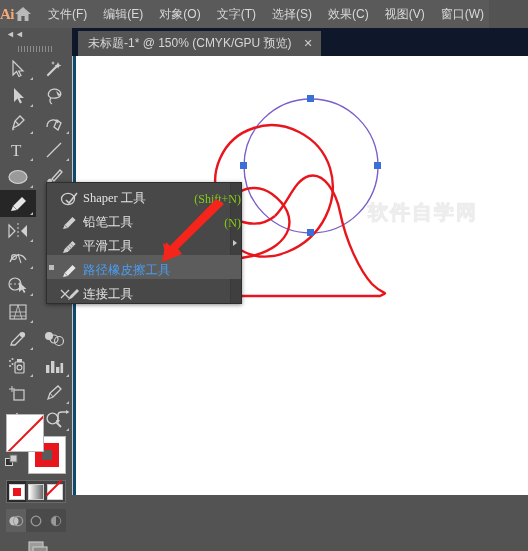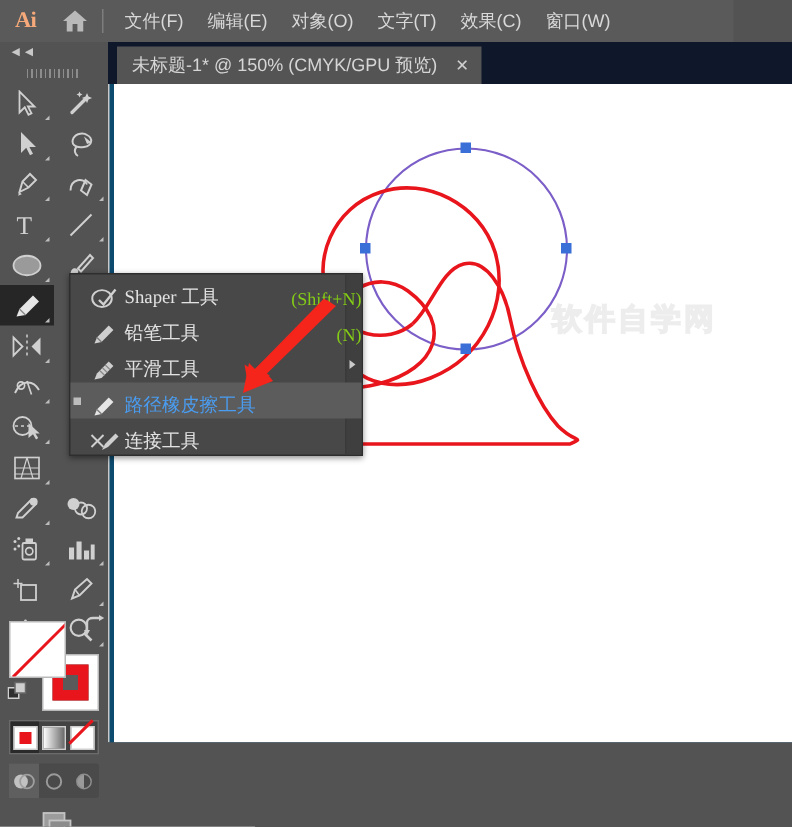--- a/index.html
+++ b/index.html
@@ -187,21 +187,23 @@
       <svg width="18" height="16" viewBox="0 0 18 16" aria-hidden="true">
         <path d="M9 1 L17 8 L14.5 8 L14.5 15 L10.6 15 L10.6 10 L7.4 10 L7.4 15 L3.5 15 L3.5 8 L1 8 Z" fill="#b9b9b9"></path>
       </svg>
     </div>
     <div class="mb-sep"></div>
     <div class="mb-items">
       <div class="mb-item">文件(F)</div>
       <div class="mb-item">编辑(E)</div>
       <div class="mb-item">对象(O)</div>
       <div class="mb-item">文字(T)</div>
+      <div class="mb-item">选择(S)</div>
       <div class="mb-item">效果(C)</div>
+      <div class="mb-item">视图(V)</div>
       <div class="mb-item">窗口(W)</div>
     </div>
   </div>
 
   <div class="tabbar">
     <div class="doctab">
       <span class="title">未标题-1* @ 150% (CMYK/GPU 预览)</span>
       <span class="x">✕</span>
     </div>
   </div>

